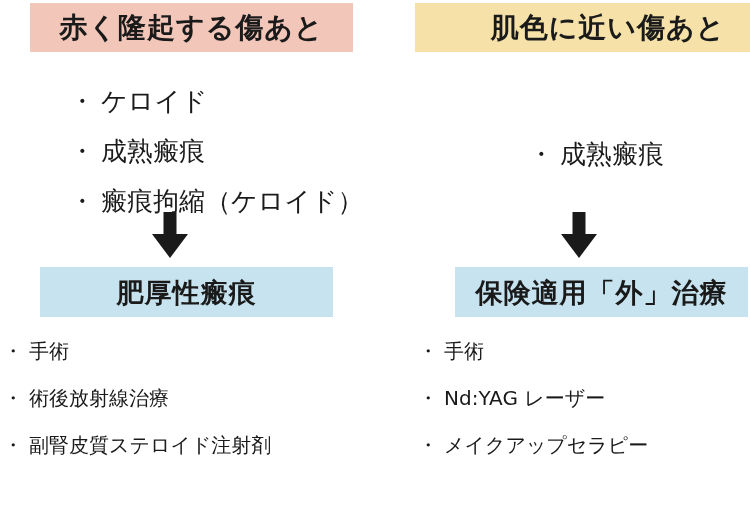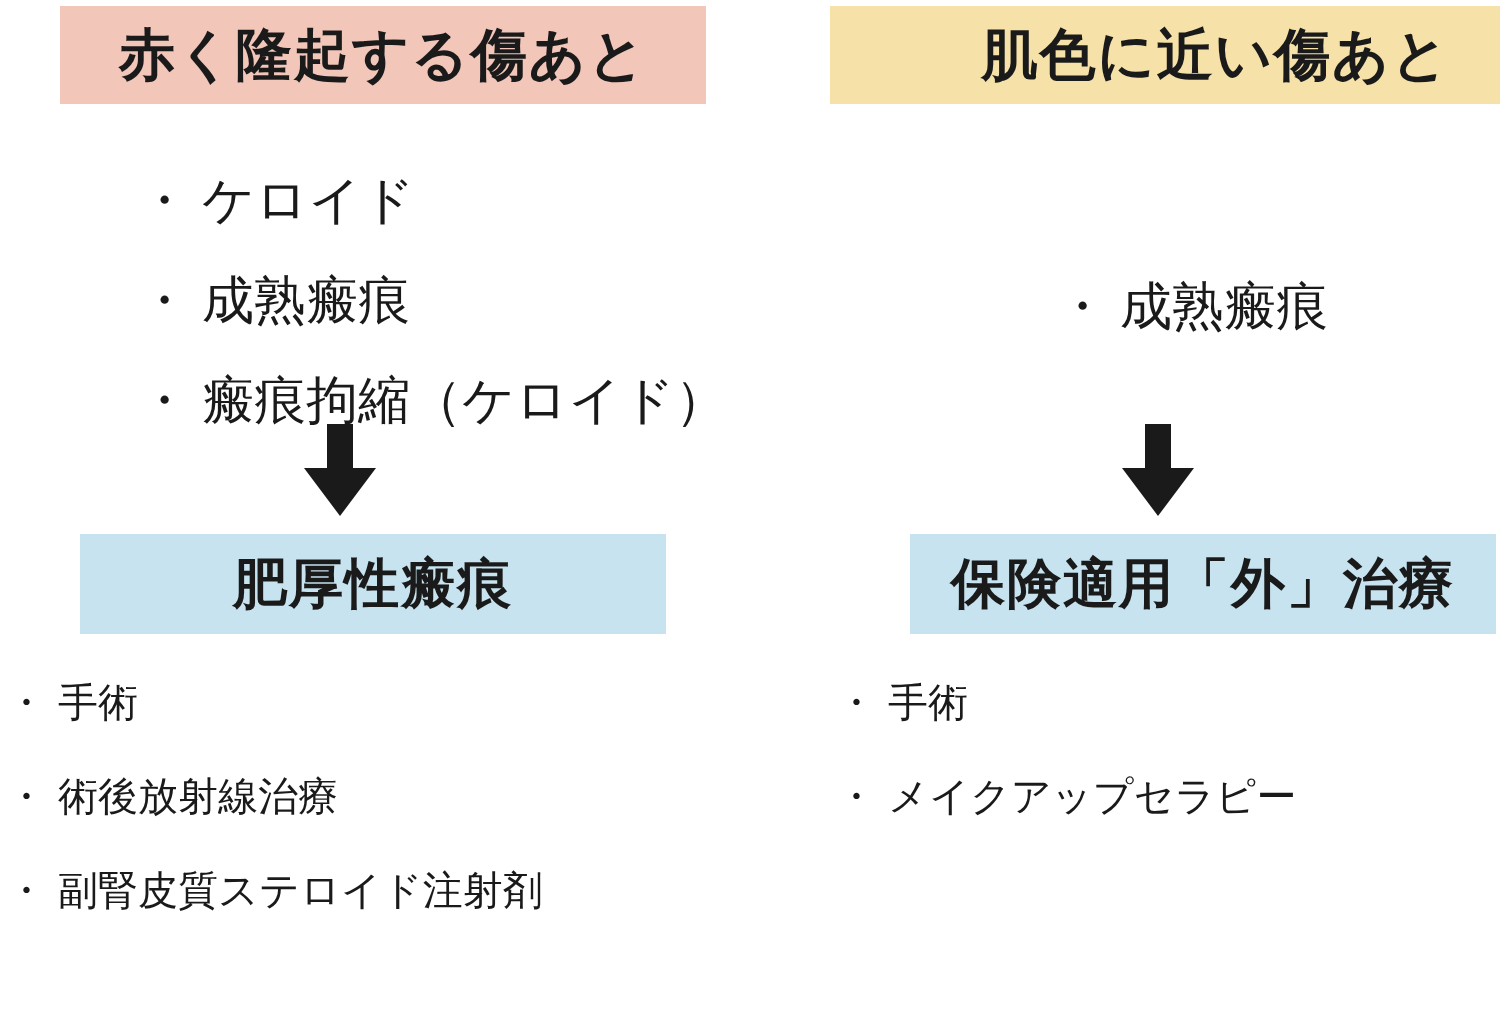--- a/index.html
+++ b/index.html
@@ -162,17 +162,20 @@
     <li>
       <span class="bullet">・</span><span>副腎皮質ステロイド注射剤</span>
     </li>
   </ul>
 
   <ul class="treat-list right">
     <li>
       <span class="bullet">・</span><span>手術</span>
     </li>
     <li>
+      <span class="bullet">・</span><span>Nd:YAG レーザー</span>
+    </li>
+    <li>
       <span class="bullet">・</span><span>メイクアップセラピー</span>
     </li>
   </ul>
 
 </div>
 
 </body></html>

